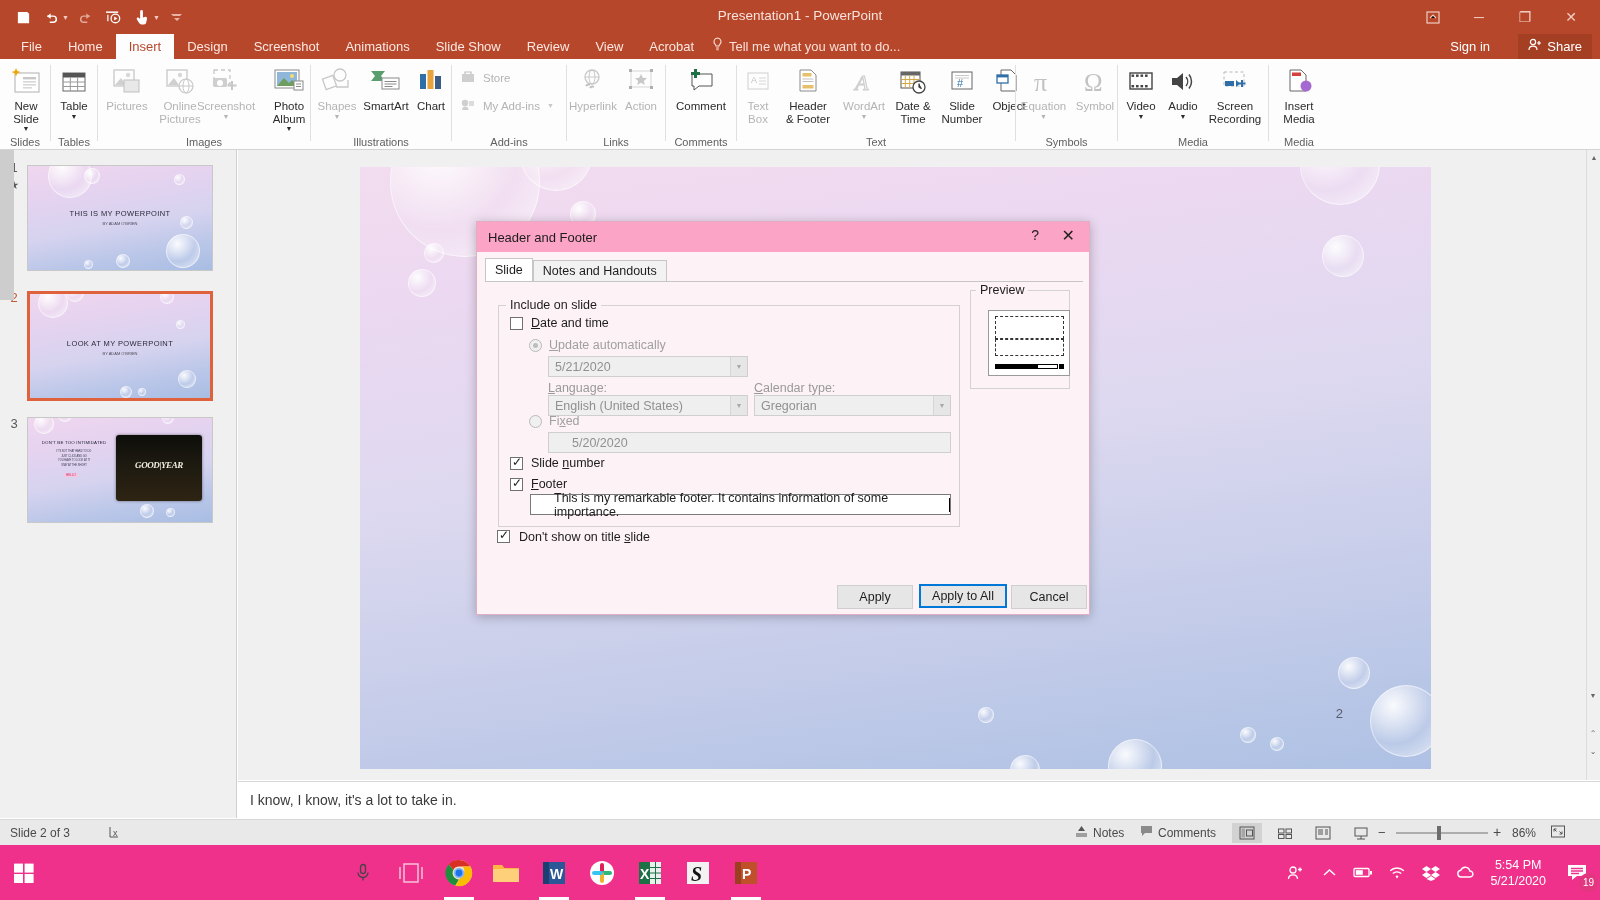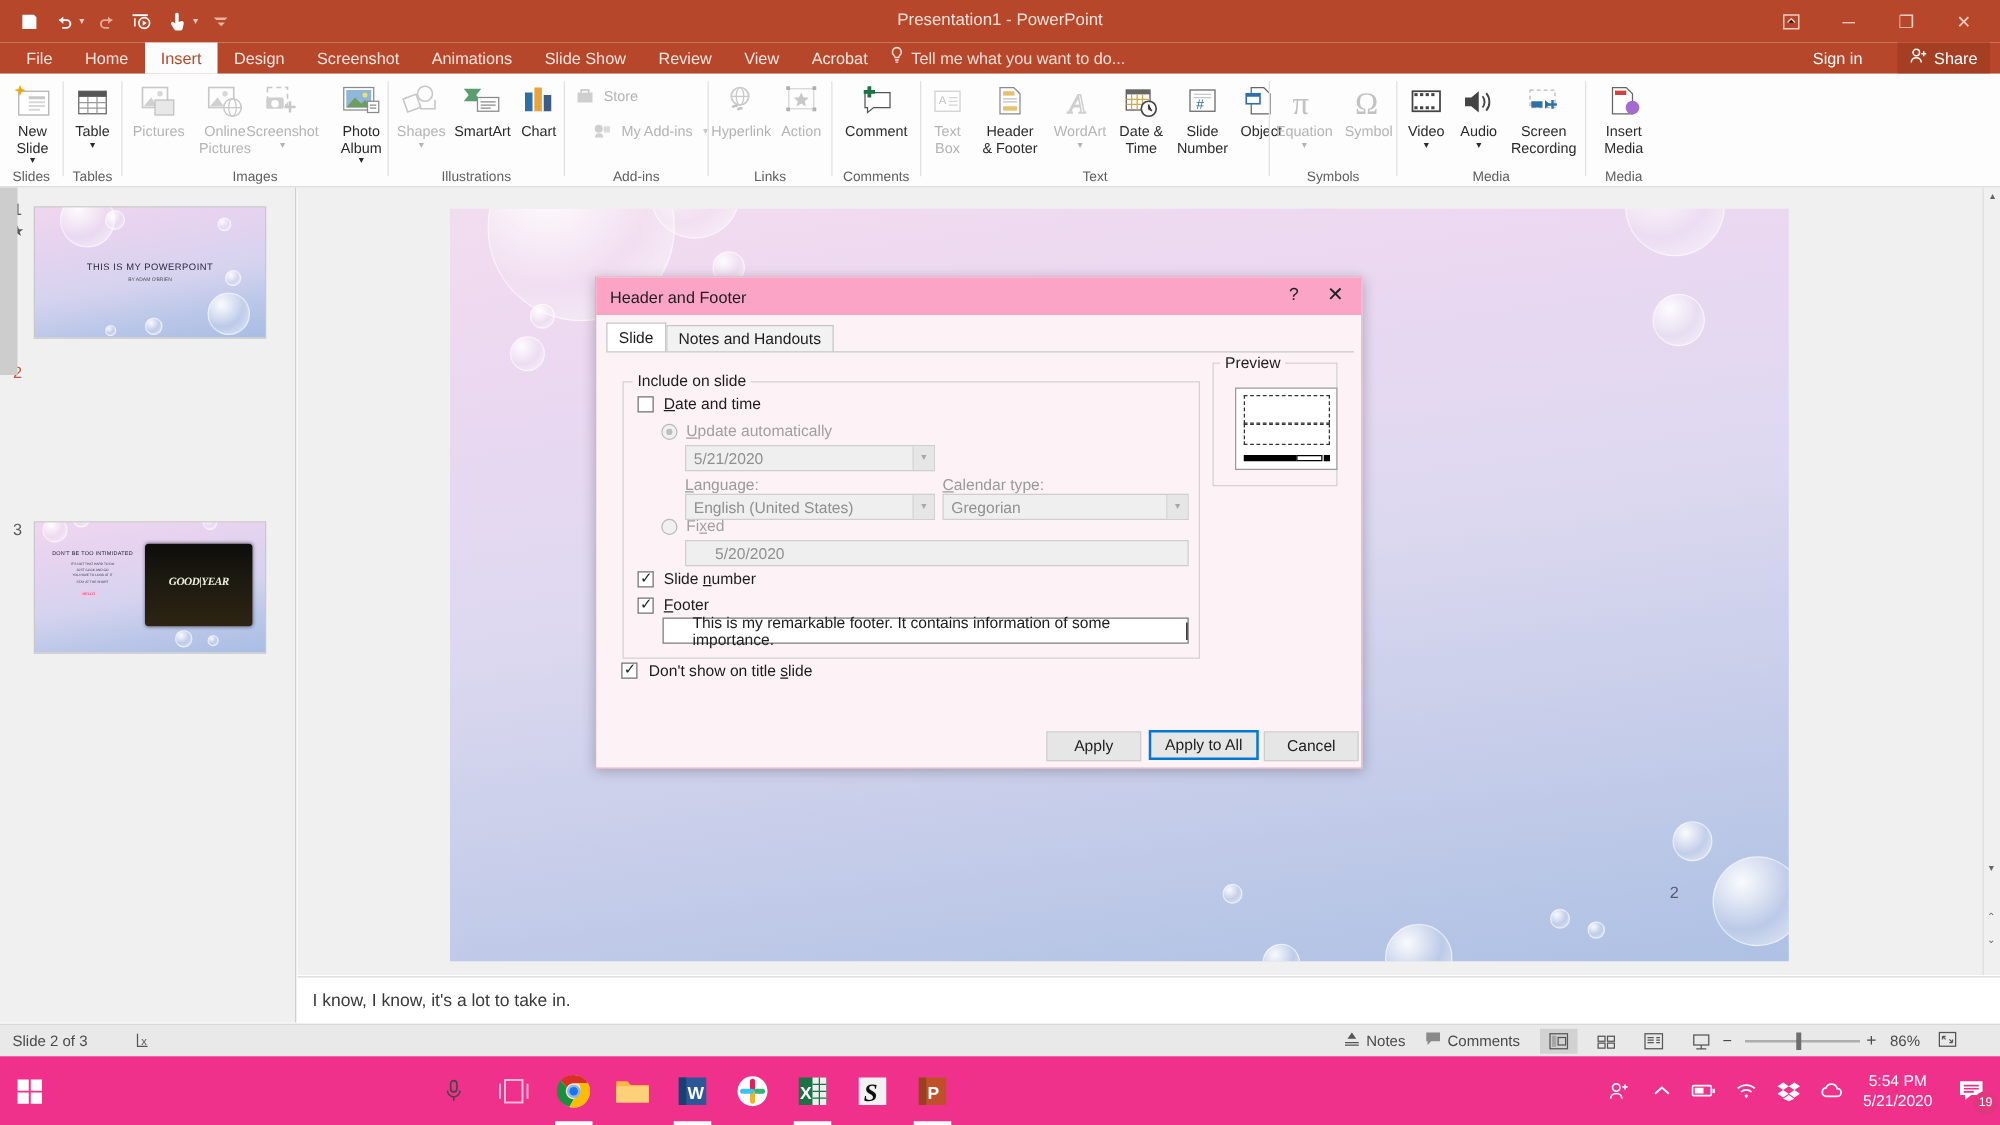--- a/index.html
+++ b/index.html
@@ -479,21 +479,21 @@
       <span style="display:flex;align-items:center;gap:7px">
         <span>
           <svg width="16" height="15" viewBox="0 0 16 15">
               <path fill="#cfcfcf" d="M2 5h12v8H2z"></path>
               <path fill="none" stroke="#c0c0c0" stroke-width="1.2" d="M5 5V3h6v2"></path>
             </svg>
         </span>
         <span class="lbl">Store</span>
       </span>
     </div>
-    <div class="ritem dim" style="left:8px;width:108px;align-items:flex-end;top:38px">
+    <div class="ritem dim" style="left:8px;width:108px;align-items:flex-start;top:38px">
       <span style="display:flex;align-items:center;gap:7px">
         <span>
           <svg width="16" height="15" viewBox="0 0 16 15">
               <circle cx="5" cy="6" r="3.2" fill="#cfcfcf"></circle>
               <path fill="#cfcfcf" d="M2 13c0-2.2 1.4-3.4 3.3-3.4S8.6 10.8 8.6 13z"></path>
               <rect x="9" y="4" width="5" height="5" fill="#dcdcdc"></rect>
             </svg>
         </span>
         <span class="lbl">My Add-ins</span>
         <span class="dd" style="color:#c8c8c8">▼</span>
@@ -710,20 +710,31 @@
     <div class="bub" style="left:146px;top:8px;width:11px;height:11px"></div>
     <div class="bub" style="left:152px;top:50px;width:13px;height:13px"></div>
     <div class="bub" style="left:138px;top:68px;width:34px;height:34px"></div>
     <div class="bub" style="left:88px;top:88px;width:14px;height:14px"></div>
     <div class="bub" style="left:56px;top:94px;width:9px;height:9px"></div>
     <div class="th-title" style="top:43px">THIS IS MY POWERPOINT</div>
     <div class="th-sub" style="top:55px">BY ADAM O'BRIEN</div>
   </div>
 
   <div class="thumbnum" style="left:2px;top:140px;color:#c05a32">2</div>
+  <div class="thumb sel" style="top:141px;height:110px">
+    <div class="bub" style="left:8px;top:-6px;width:30px;height:30px"></div>
+    <div class="bub" style="left:36px;top:-10px;width:18px;height:18px"></div>
+    <div class="bub" style="left:130px;top:-4px;width:14px;height:14px"></div>
+    <div class="bub" style="left:146px;top:26px;width:9px;height:9px"></div>
+    <div class="bub" style="left:148px;top:76px;width:18px;height:18px"></div>
+    <div class="bub" style="left:90px;top:92px;width:12px;height:12px"></div>
+    <div class="bub" style="left:108px;top:94px;width:8px;height:8px"></div>
+    <div class="th-title" style="top:45px">LOOK AT MY POWERPOINT</div>
+    <div class="th-sub" style="top:57px">BY ADAM O'BRIEN</div>
+  </div>
 
   <div class="thumbnum" style="left:2px;top:266px">3</div>
   <div class="thumb" style="top:267px;height:106px">
     <div class="bub" style="left:6px;top:-4px;width:20px;height:20px"></div>
     <div class="bub" style="left:30px;top:-10px;width:14px;height:14px"></div>
     <div class="bub" style="left:134px;top:-6px;width:12px;height:12px"></div>
     <div class="bub" style="left:112px;top:86px;width:14px;height:14px"></div>
     <div class="bub" style="left:138px;top:90px;width:9px;height:9px"></div>
     <div style="position:absolute;left:10px;top:22px;width:72px;text-align:center;font-size:4.4px;color:#23233a;letter-spacing:.2px">DON'T BE TOO INTIMIDATED</div>
     <div style="position:absolute;left:10px;top:32px;width:72px;text-align:center;font-size:2.6px;color:#35354a;line-height:4.6px">IT'S NOT THAT HARD TO DO<br>JUST CLICK AND GO<br>YOU HAVE TO LOOK AT IT<br>STAY AT THE SHORT</div>

